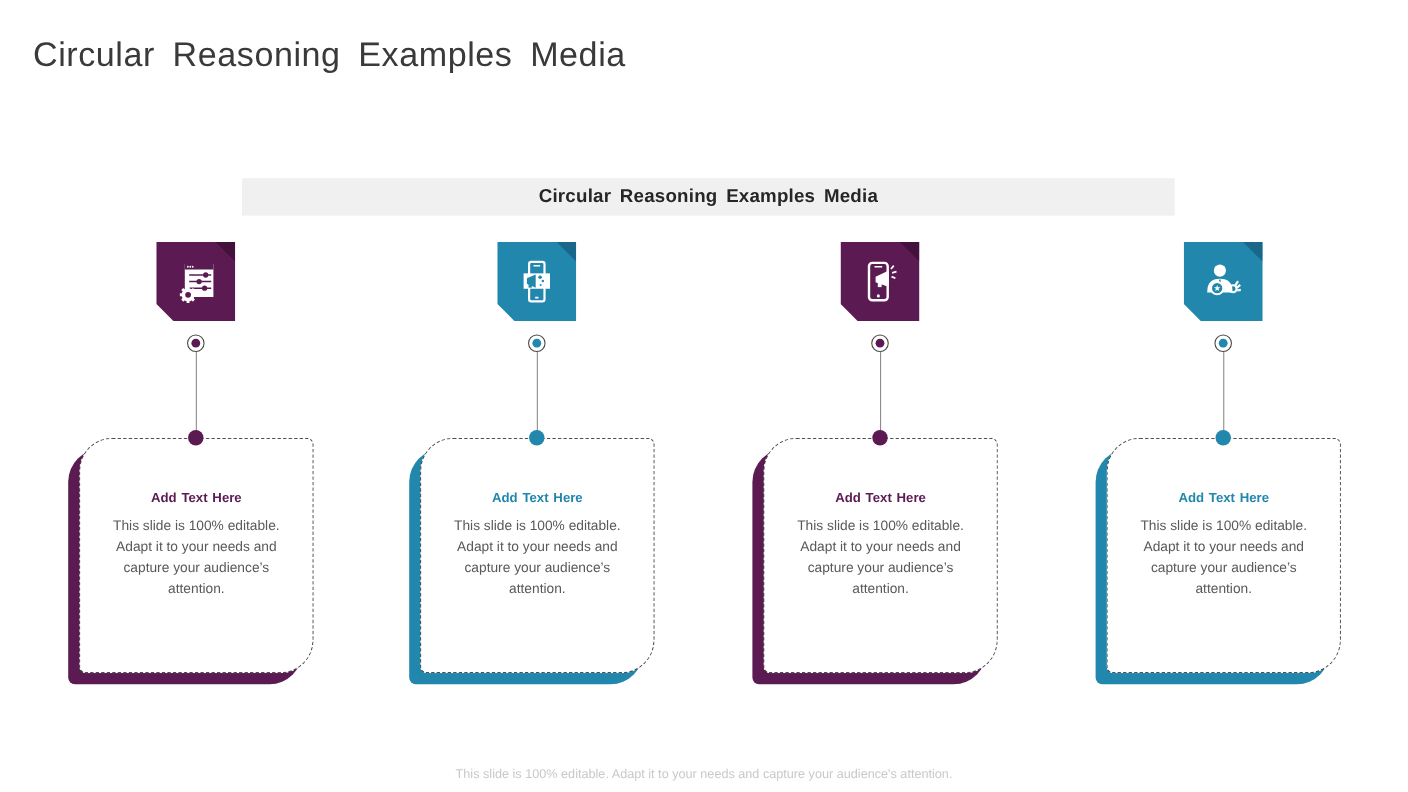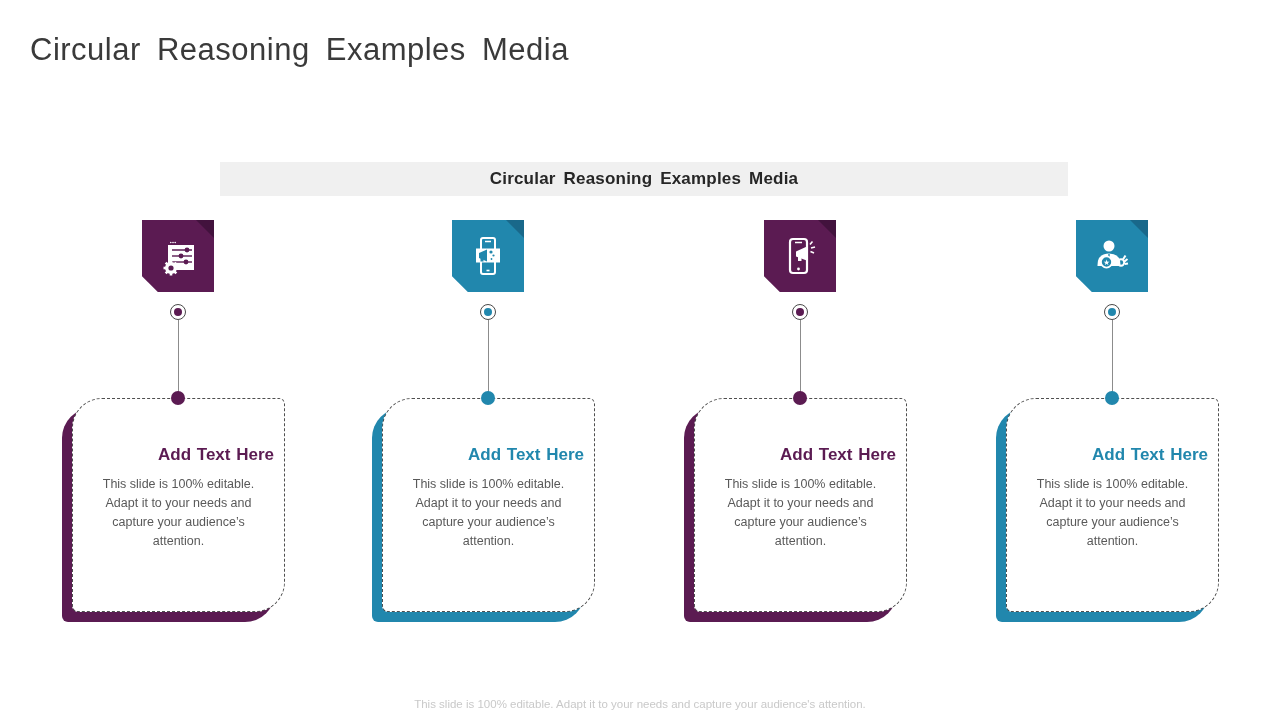--- a/index.html
+++ b/index.html
@@ -30,21 +30,21 @@
                border-radius:50%;background:var(--accent);}
   .vline{position:absolute;left:106px;top:100px;width:1px;height:78px;background:#8c8c8c;}
   .dot{position:absolute;left:99px;top:171px;width:14px;height:14px;border-radius:50%;
        background:var(--accent);z-index:3;}
 
   .accent-shape{position:absolute;left:-10px;top:188px;width:213px;height:214px;
                 background:var(--accent);border-radius:30px 6px 30px 6px;z-index:0;}
   .card{position:absolute;left:0;top:178px;width:213px;height:214px;background:#ffffff;
         border:1px dashed #4f4f4f;border-radius:30px 6px 30px 6px;box-sizing:border-box;
         z-index:1;text-align:center;}
-  .card h3{margin:46px 10px 0;font-size:17px;font-weight:700;color:var(--accent);word-spacing:1px;text-align:right;}
+  .card h3{margin:46px 10px 0;font-size:12px;font-weight:700;color:var(--accent);word-spacing:1px;}
   .card p{margin:10px auto 0;max-width:178px;font-size:12.5px;line-height:19px;color:#595959;}
 
   .footer{position:absolute;left:50%;top:698px;transform:translateX(-50%);white-space:nowrap;
           font-size:11.5px;color:#c9c9c9;}
 </style>
 </head>
 <body>
 
 <div class="slide">
 

